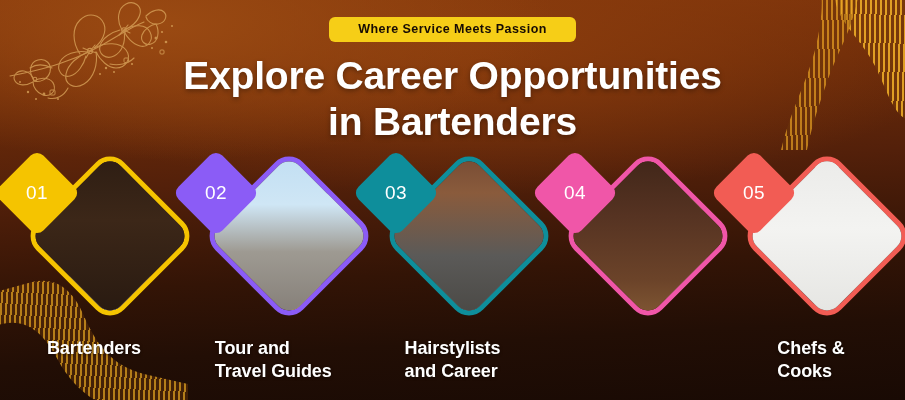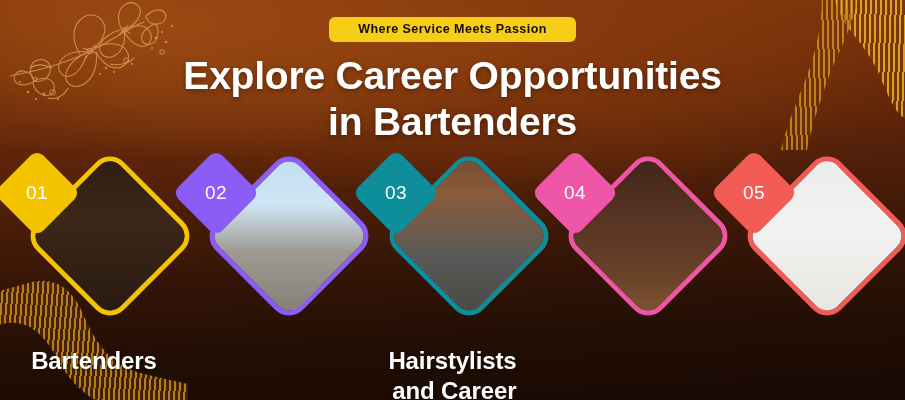--- a/index.html
+++ b/index.html
@@ -128,25 +128,25 @@
     position:absolute;
     left:50%; top:50%;
     width:196px; height:196px;
     margin-left:-98px; margin-top:-98px;
     transform:rotate(-45deg);
     background-size:cover;
     background-position:center;
   }
 
   .label {
-    margin-top:20px;
+    margin-top:11px;
     color:#FFFFFF;
-    font-size:24px; font-weight:bold;
+    font-size:18px; font-weight:bold;
     line-height:1.26;
-    text-align:right;
+    text-align:left;
     letter-spacing:-.1px;
     text-shadow:0 1px 3px rgba(0,0,0,.5);
     white-space:pre-line;
   }
 </style>
 </head>
 <body>
 
 <div class="poster">
 
@@ -229,20 +229,22 @@
 
     <div class="item">
       <div class="figure">
         <div class="badge" style="background: rgb(139, 92, 246);">
           <span>02</span>
         </div>
         <div class="photo" style="border-color: rgb(139, 92, 246);">
           <div class="inner" style="background-image: linear-gradient(rgb(188, 220, 242) 0%, rgb(207, 230, 245) 34%, rgb(158, 154, 146) 58%, rgb(125, 118, 112) 100%), radial-gradient(circle at 22% 44%, rgb(185, 169, 142) 0px, rgb(185, 169, 142) 10%, rgba(185, 169, 142, 0) 11%), radial-gradient(circle at 72% 40%, rgb(205, 191, 166) 0px, rgb(205, 191, 166) 12%, rgba(205, 191, 166, 0) 13%), radial-gradient(12% 22% at 58% 78%, rgb(242, 195, 61) 0px, rgb(242, 195, 61) 70%, rgba(242, 195, 61, 0) 72%), radial-gradient(10% 20% at 34% 80%, rgb(138, 74, 79) 0px, rgb(138, 74, 79) 70%, rgba(138, 74, 79, 0) 72%);"></div>
         </div>
       </div>
+      <div class="label">Tour and
+Travel Guides</div>
     </div>
 
     <div class="item">
       <div class="figure">
         <div class="badge" style="background: rgb(14, 142, 155);">
           <span>03</span>
         </div>
         <div class="photo" style="border-color: rgb(14, 142, 155);">
           <div class="inner" style="background-image: linear-gradient(rgb(109, 68, 48) 0%, rgb(138, 91, 60) 28%, rgb(91, 90, 88) 60%, rgb(69, 67, 63) 100%), radial-gradient(circle at 58% 46%, rgb(36, 29, 24) 0px, rgb(36, 29, 24) 18%, rgba(36, 29, 24, 0) 19%), radial-gradient(30% 34% at 52% 86%, rgb(111, 112, 118) 0px, rgb(111, 112, 118) 70%, rgba(111, 112, 118, 0) 72%), radial-gradient(circle at 24% 34%, rgb(226, 191, 163) 0px, rgb(226, 191, 163) 8%, rgba(226, 191, 163, 0) 9%), repeating-linear-gradient(0deg, rgba(150, 86, 56, 0.35) 0px, rgba(150, 86, 56, 0.35) 8px, rgba(110, 62, 40, 0.35) 8px, rgba(110, 62, 40, 0.35) 16px);"></div>
         </div>
@@ -264,16 +266,18 @@
 
     <div class="item">
       <div class="figure">
         <div class="badge" style="background: rgb(242, 92, 84);">
           <span>05</span>
         </div>
         <div class="photo" style="border-color: rgb(242, 92, 84);">
           <div class="inner" style="background-image: linear-gradient(rgb(233, 233, 231) 0%, rgb(243, 243, 241) 46%, rgb(226, 226, 223) 100%), radial-gradient(circle at 50% 26%, rgb(217, 168, 130) 0px, rgb(217, 168, 130) 8%, rgba(217, 168, 130, 0) 9%), radial-gradient(9% 11% at 50% 12%, rgb(255, 255, 255) 0px, rgb(255, 255, 255) 70%, rgba(255, 255, 255, 0) 72%), radial-gradient(circle at 22% 34%, rgb(220, 169, 138) 0px, rgb(220, 169, 138) 6%, rgba(220, 169, 138, 0) 7%), radial-gradient(circle at 78% 33%, rgb(215, 161, 132) 0px, rgb(215, 161, 132) 6%, rgba(215, 161, 132, 0) 7%), radial-gradient(circle at 78% 26%, rgb(44, 53, 80) 0px, rgb(44, 53, 80) 7%, rgba(44, 53, 80, 0) 8%), radial-gradient(20% 7% at 50% 80%, rgb(42, 42, 44) 0px, rgb(42, 42, 44) 72%, rgba(42, 42, 44, 0) 74%), radial-gradient(7% 4% at 50% 77%, rgb(224, 138, 51) 0px, rgb(224, 138, 51) 70%, rgba(224, 138, 51, 0) 72%);"></div>
         </div>
       </div>
+      <div class="label">Chefs &amp;
+Cooks</div>
     </div>
 
   </div>
 </div>
 
 </body></html>

